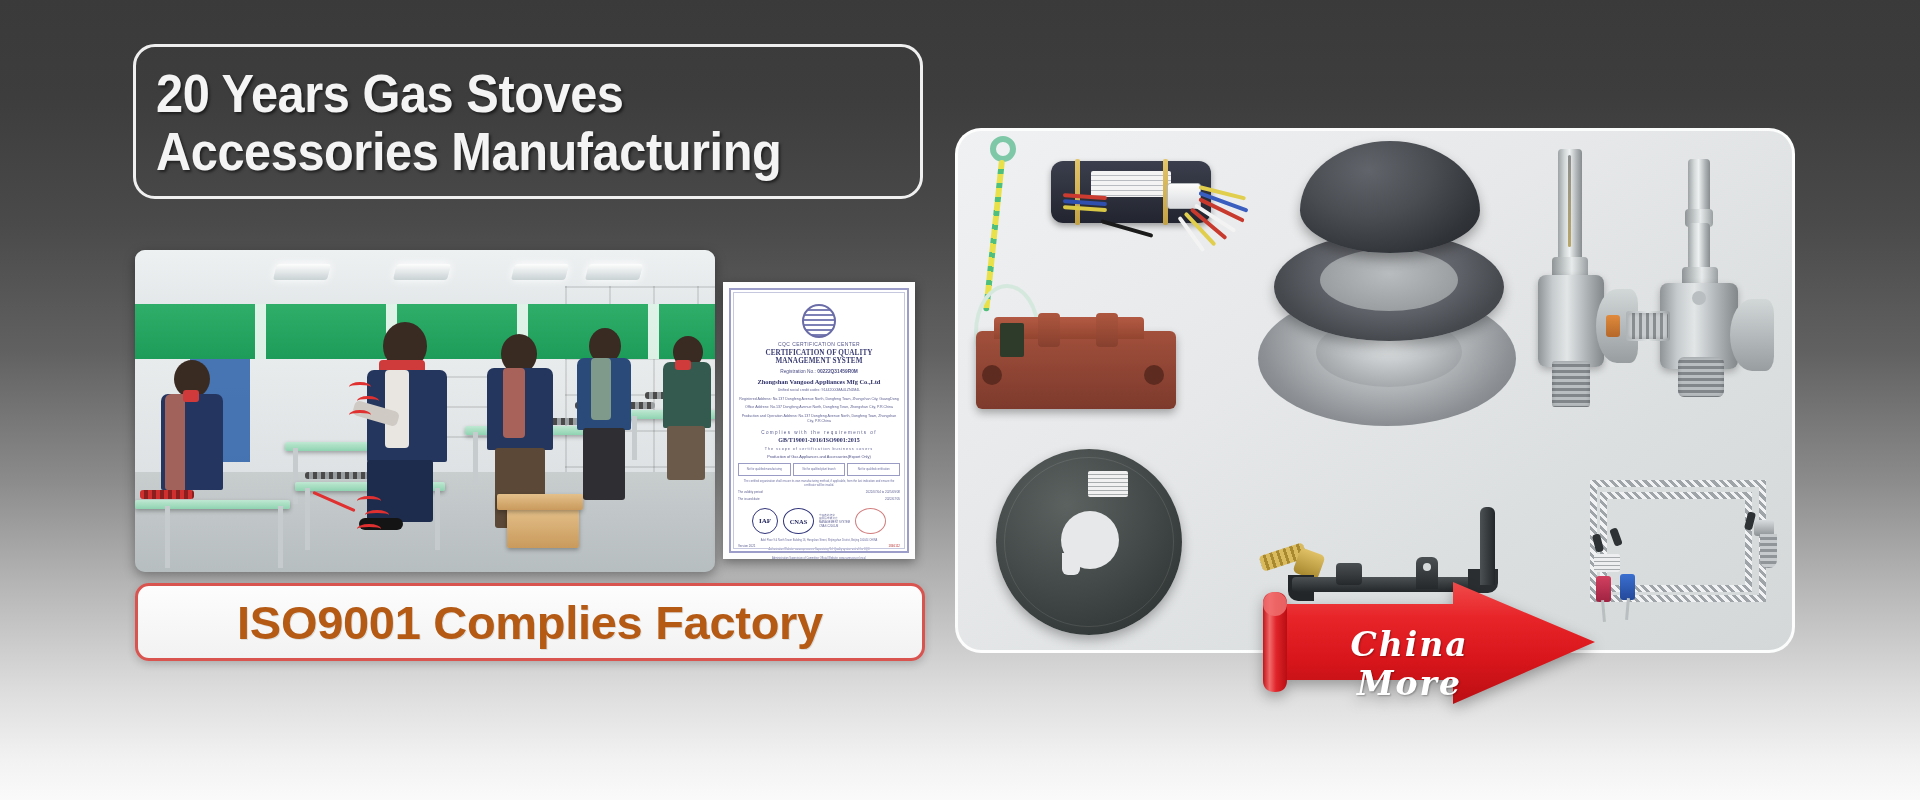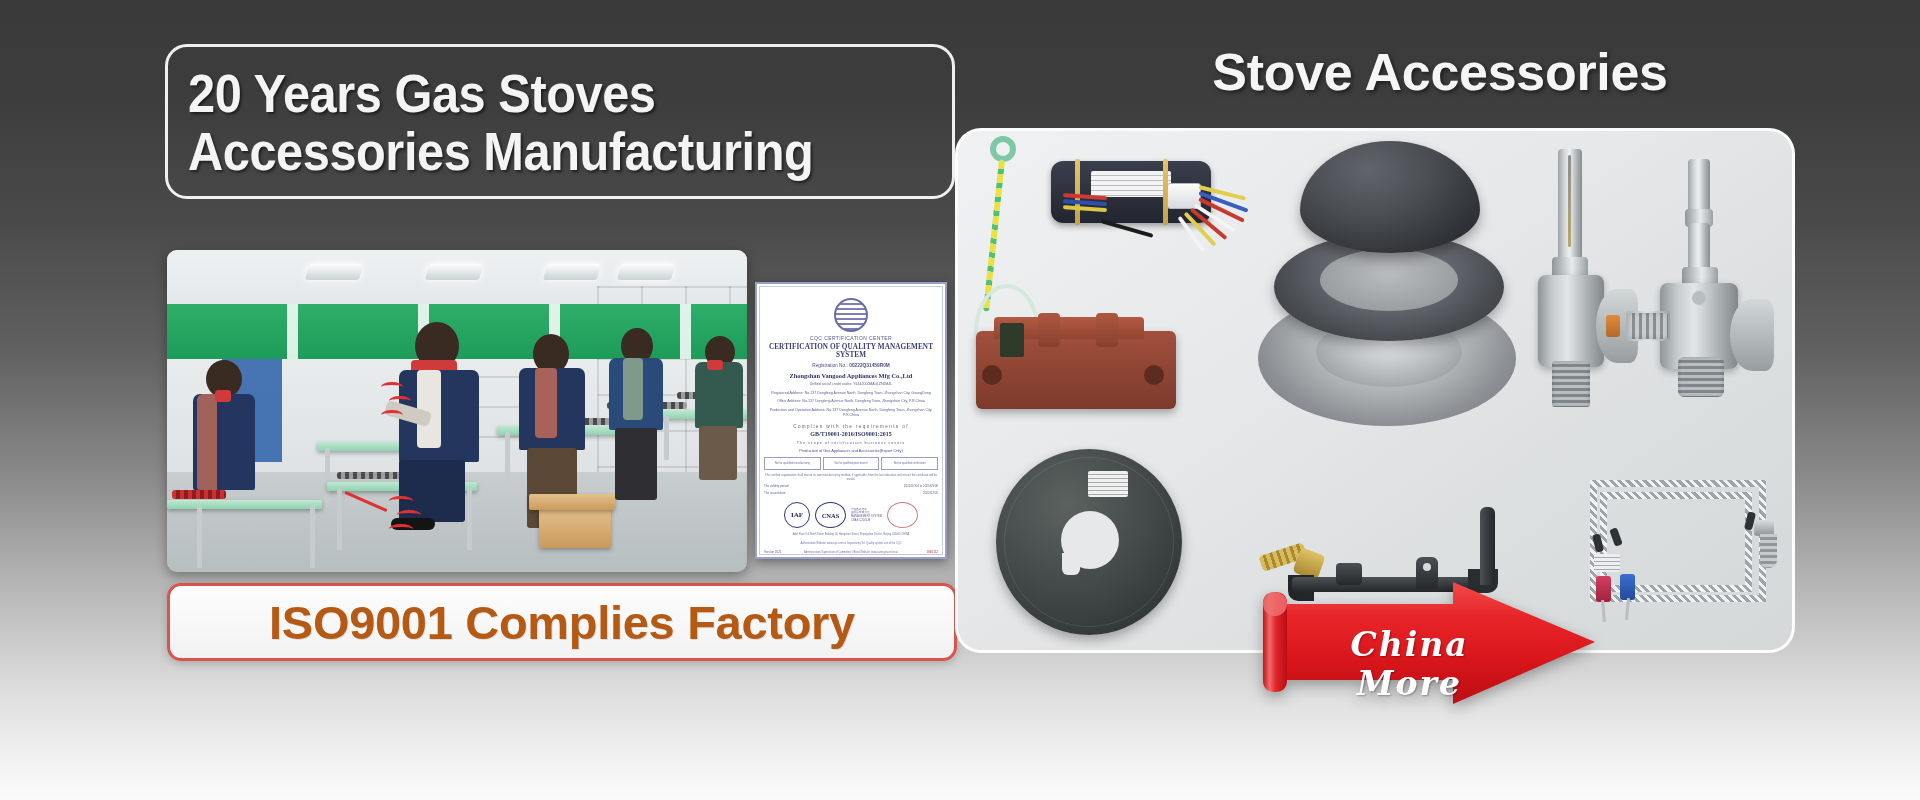--- a/index.html
+++ b/index.html
@@ -6,21 +6,21 @@
   html,body { width:1920px; height:800px; overflow:hidden; }
   body {
     font-family:"Liberation Sans", sans-serif;
     background:linear-gradient(to bottom,
       #3a3a3a 0%, #3d3d3d 12%, #4a4a4a 28%, #616161 44%,
       #8b8b8b 60%, #b8b8b8 74%, #dcdcdc 86%, #f2f2f2 95%, #fafafa 100%);
     position:relative;
   }
 
   
-  #left-col { position:absolute; left:0; top:0; width:960px; height:800px;margin-left:32px; }
+  #left-col { position:absolute; left:0; top:0; width:960px; height:800px; }
 
   #headline-box {
     position:absolute; left:133px; top:44px; width:790px; height:155px;
     border:3px solid rgba(255,255,255,.92); border-radius:22px;
   }
   #headline-box .hl {
     position:absolute; left:20px; right:10px;
     color:#f4f4f4; font-weight:bold; font-size:53px; line-height:1.02;
     letter-spacing:-0.5px;
     text-shadow:2px 2px 3px rgba(0,0,0,.55);
@@ -69,20 +69,21 @@
   .crate { position:absolute; background:linear-gradient(to bottom,#e4c08a,#c99a5c); border-radius:2px;
     box-shadow:0 2px 4px rgba(0,0,0,.3); }
   .redcoil { position:absolute; border-top:3px solid #e03030; border-radius:50%; height:10px; }
   .parts { position:absolute; height:7px; border-radius:3px;
     background:repeating-linear-gradient(to right,#4a4a4a 0 4px, #9aa0a2 4px 8px); }
 
   
   #certificate {
     position:absolute; left:723px; top:282px; width:192px; height:277px;
     background:#fdfdfd; box-shadow:0 3px 10px rgba(0,0,0,.4);
+    padding:6px;
   }
   #cert-inner {
     width:100%; height:100%; border:2px solid #9c9ec9;
     outline:1px solid #c6c8e0; outline-offset:-5px;
     position:relative; padding:6px 7px; text-align:center;
     color:#3a3a6b; background:#fff;
   }
   #cert-logo { width:34px; height:34px; border-radius:50%; border:2px solid #6a6ca8;
     margin:8px auto 3px;
     background:repeating-linear-gradient(to bottom, transparent 0 3px, #7d80b5 3px 5px); }
@@ -445,21 +446,20 @@
     </div>
   </div>
 
   <div id="iso-banner">
     <span id="iso-text">ISO9001 Complies Factory</span>
   </div>
 </div>
 
 <div id="right-col">
 
-  <div id="accessories-title">Stove Accessories</div>
 
   <div id="products-panel">
 
     <div class="prod" id="p-lead">
       <div class="lead-ring" style="left:22px; top:0;"></div>
       <div class="lead-wire" style="left:31px; top:24px; height:152px; transform:rotate(6deg); transform-origin:top center;"></div>
       <div class="lead-loop" style="left:6px; top:148px;"></div>
     </div>
 
     <div class="prod" id="p-ignitor">

